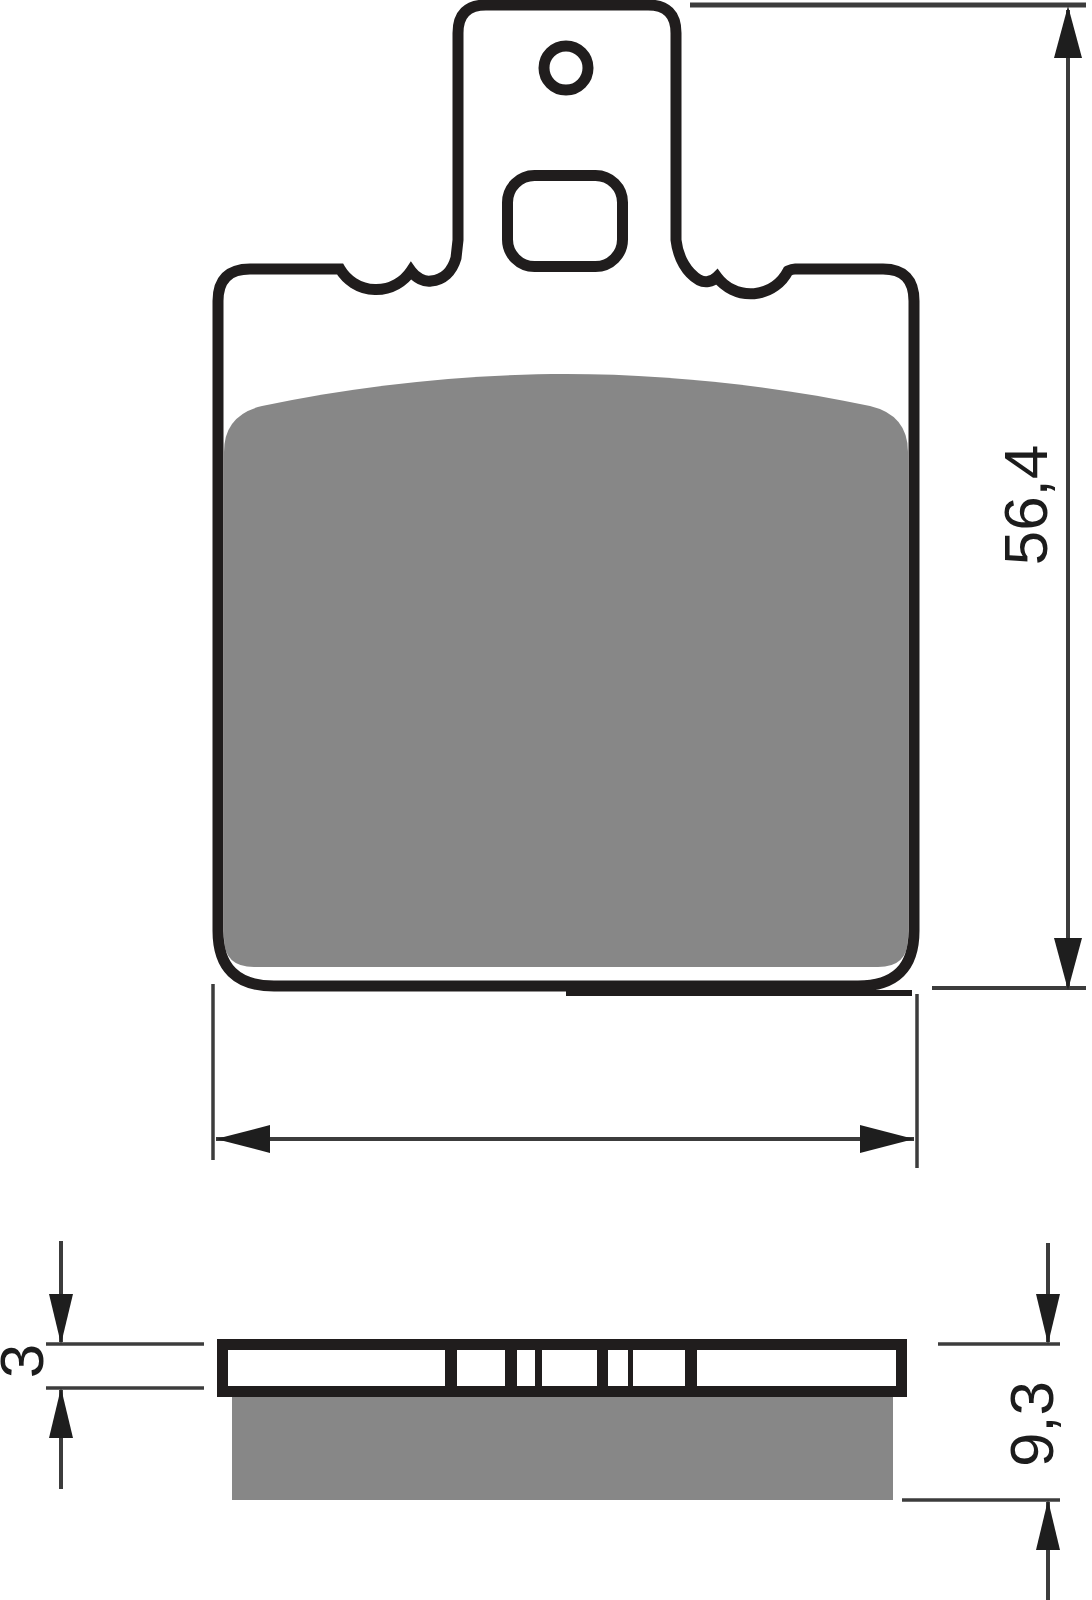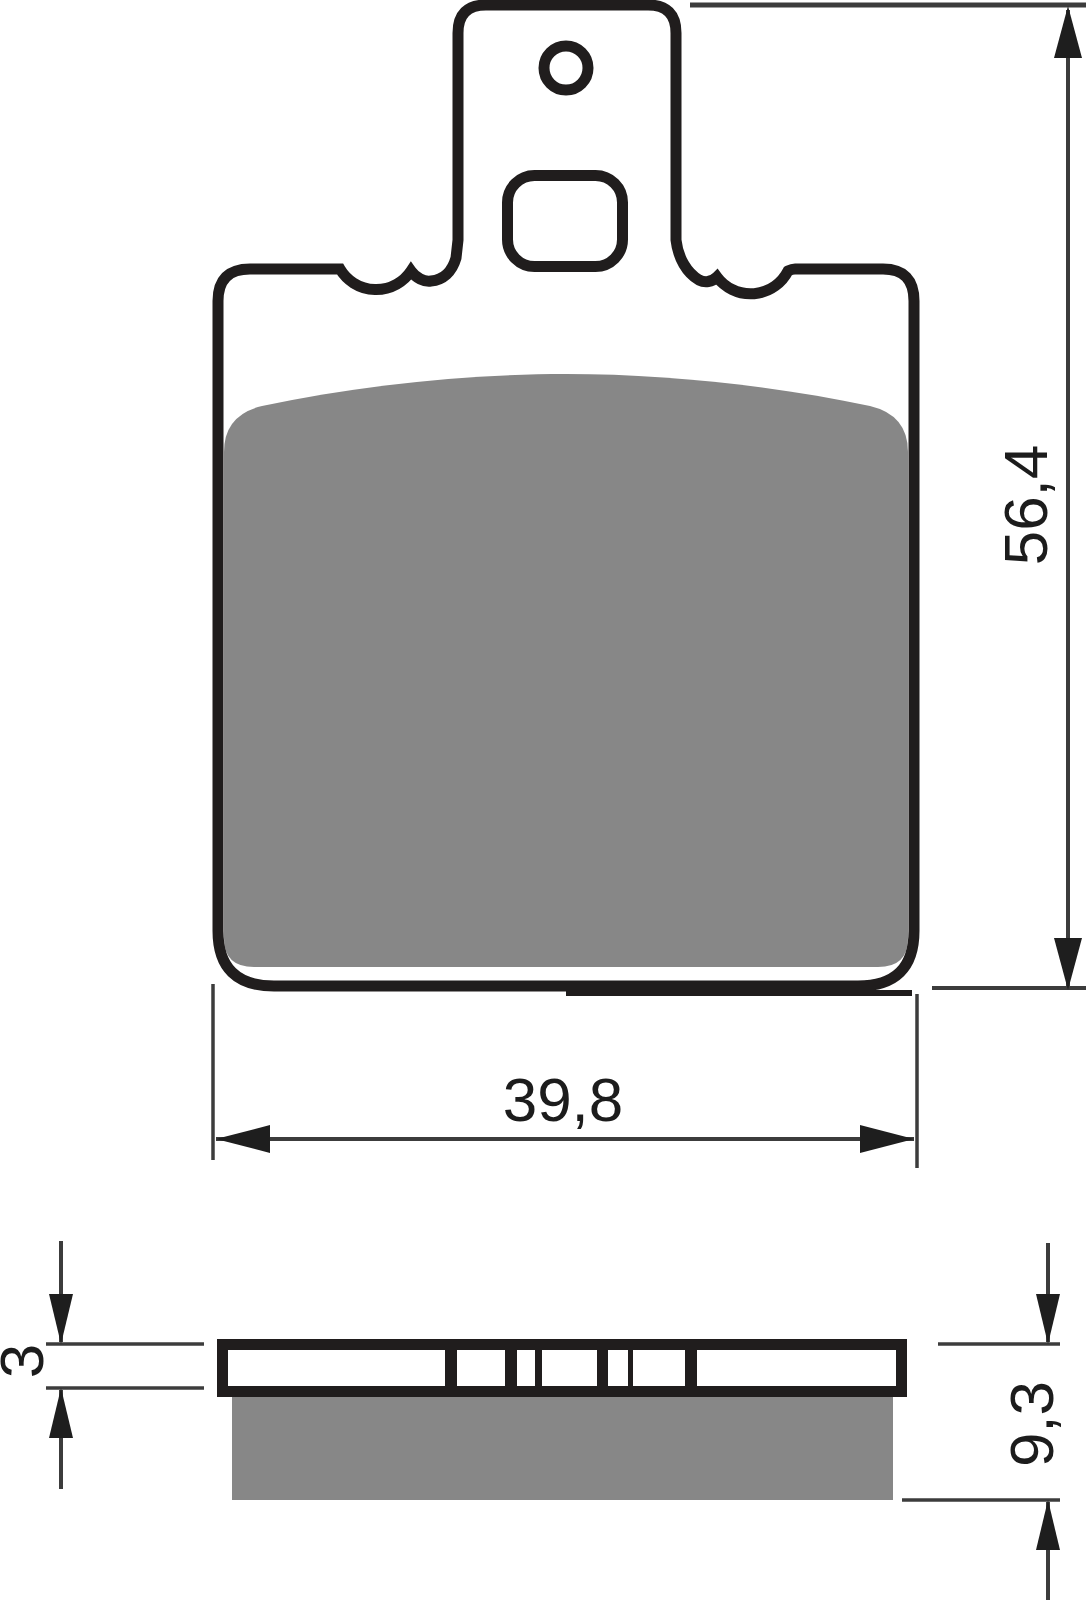--- a/index.html
+++ b/index.html
@@ -85,21 +85,20 @@
     <polygon points="61,1388 49,1438 73,1438" fill="#1e1e1e"></polygon>
 
     <line x1="938" y1="1344" x2="1060" y2="1344" stroke="#3c3c3c" stroke-width="3.5"></line>
     <line x1="902" y1="1500" x2="1060" y2="1500" stroke="#3c3c3c" stroke-width="3.5"></line>
     <line x1="1048" y1="1243" x2="1048" y2="1342" stroke="#3c3c3c" stroke-width="4"></line>
     <polygon points="1048,1344 1036,1294 1060,1294" fill="#1e1e1e"></polygon>
     <line x1="1048" y1="1502" x2="1048" y2="1600" stroke="#3c3c3c" stroke-width="4"></line>
     <polygon points="1048,1500 1036,1550 1060,1550" fill="#1e1e1e"></polygon>
   </svg>
 
-  <div class="dim-label" style="left:463px; top:1065px; width:200px;">39,8</div>
 
   <div class="dim-label rot" style="left:926px; top:470px; width:200px;">56,4</div>
 
   <div class="dim-label rot" style="left:-18px; top:1326px; width:80px;">3</div>
 
   <div class="dim-label rot" style="left:952px; top:1389px; width:160px;">9,3</div>
 
 </div>
 
 </body></html>

